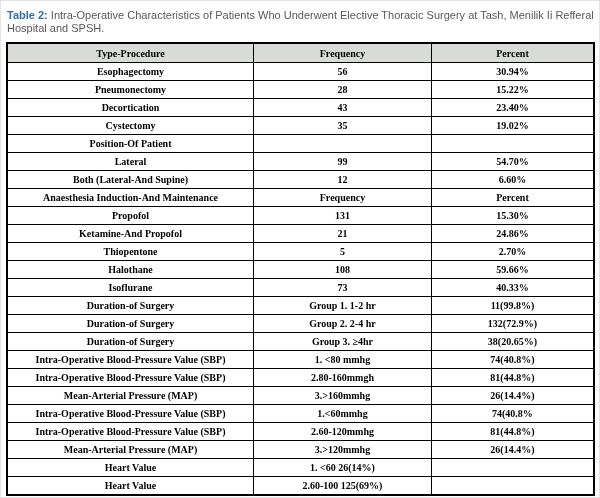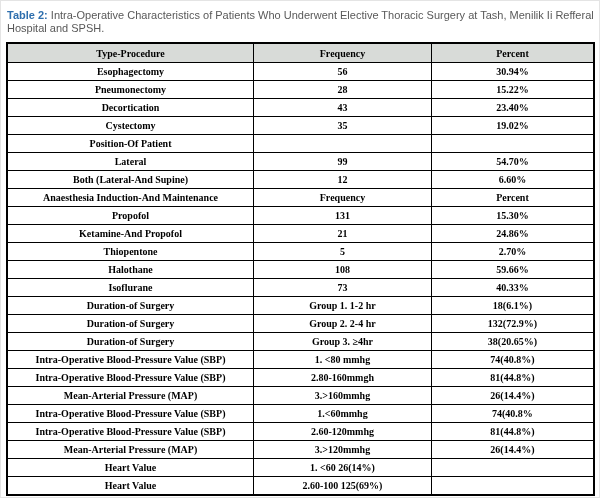--- a/index.html
+++ b/index.html
@@ -134,21 +134,21 @@
           <td>59.66%</td>
         </tr>
         <tr>
           <td>Isoflurane</td>
           <td>73</td>
           <td>40.33%</td>
         </tr>
         <tr>
           <td>Duration-of Surgery</td>
           <td>Group 1. 1-2 hr</td>
-          <td>18(6.1%)</td>
+          <td>11(99.8%)</td>
         </tr>
         <tr>
           <td>Duration-of Surgery</td>
           <td>Group 2. 2-4 hr</td>
           <td>132(72.9%)</td>
         </tr>
         <tr>
           <td>Duration-of Surgery</td>
           <td>Group 3. ≥4hr</td>
           <td>38(20.65%)</td>

